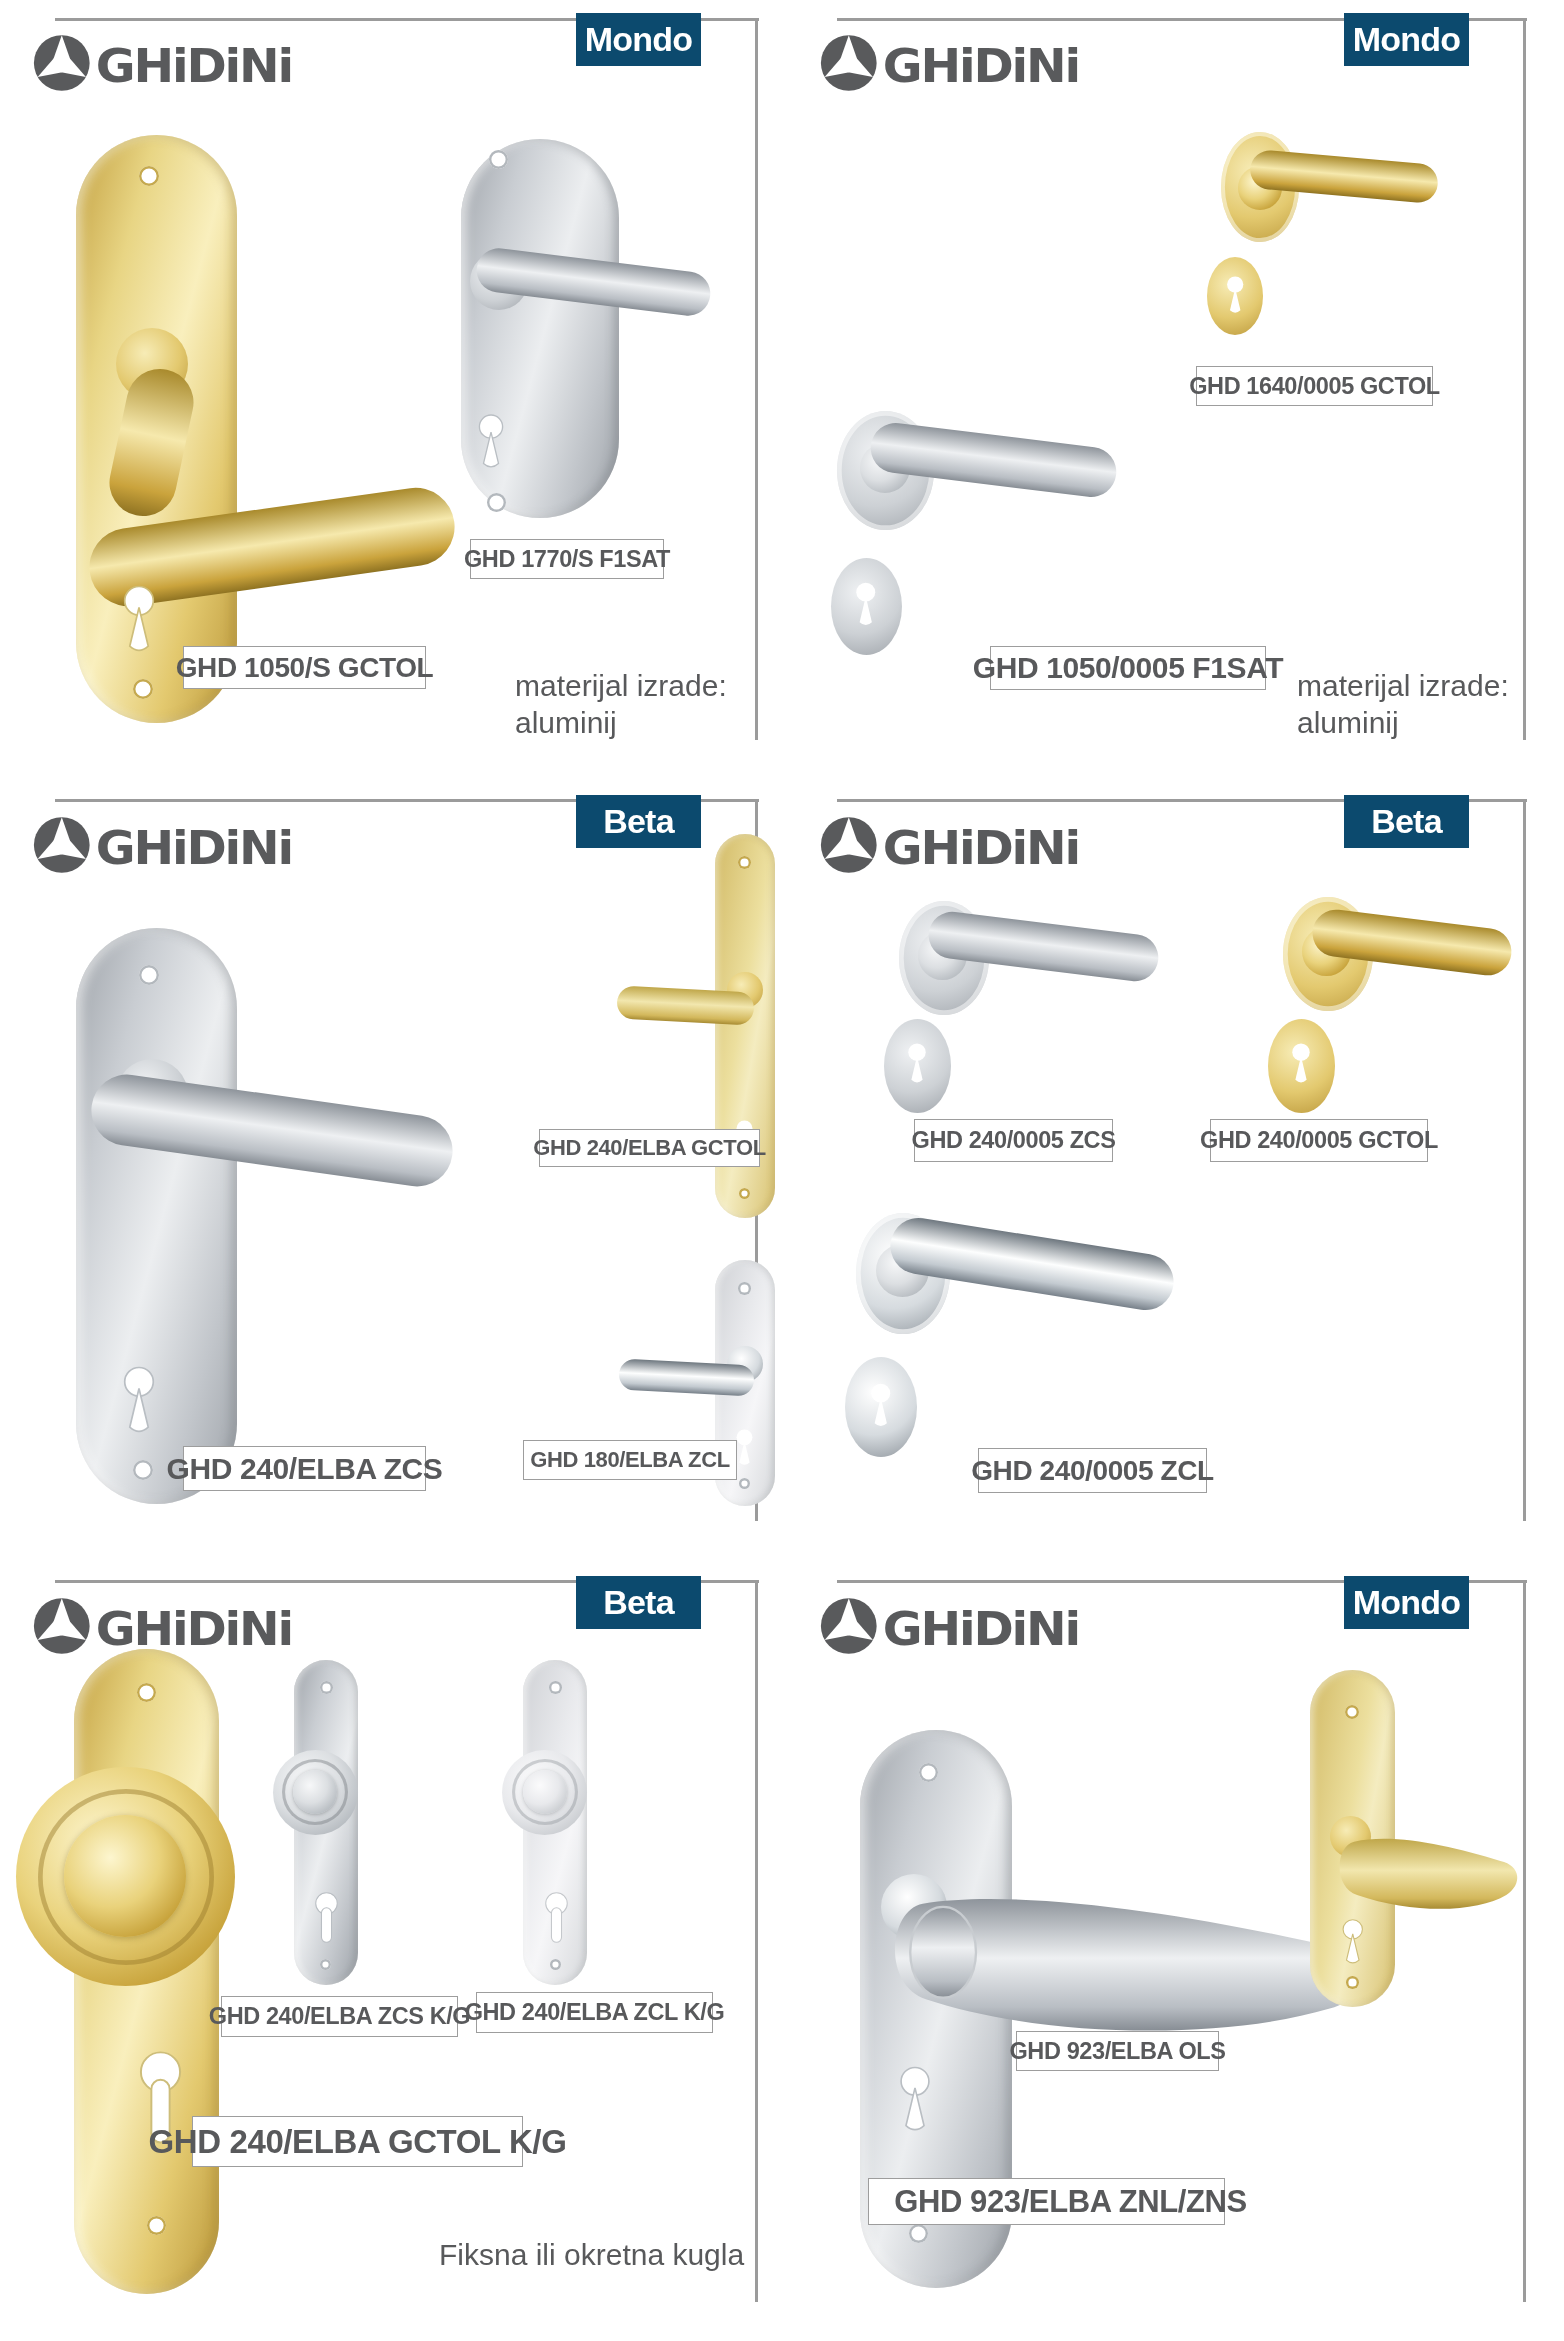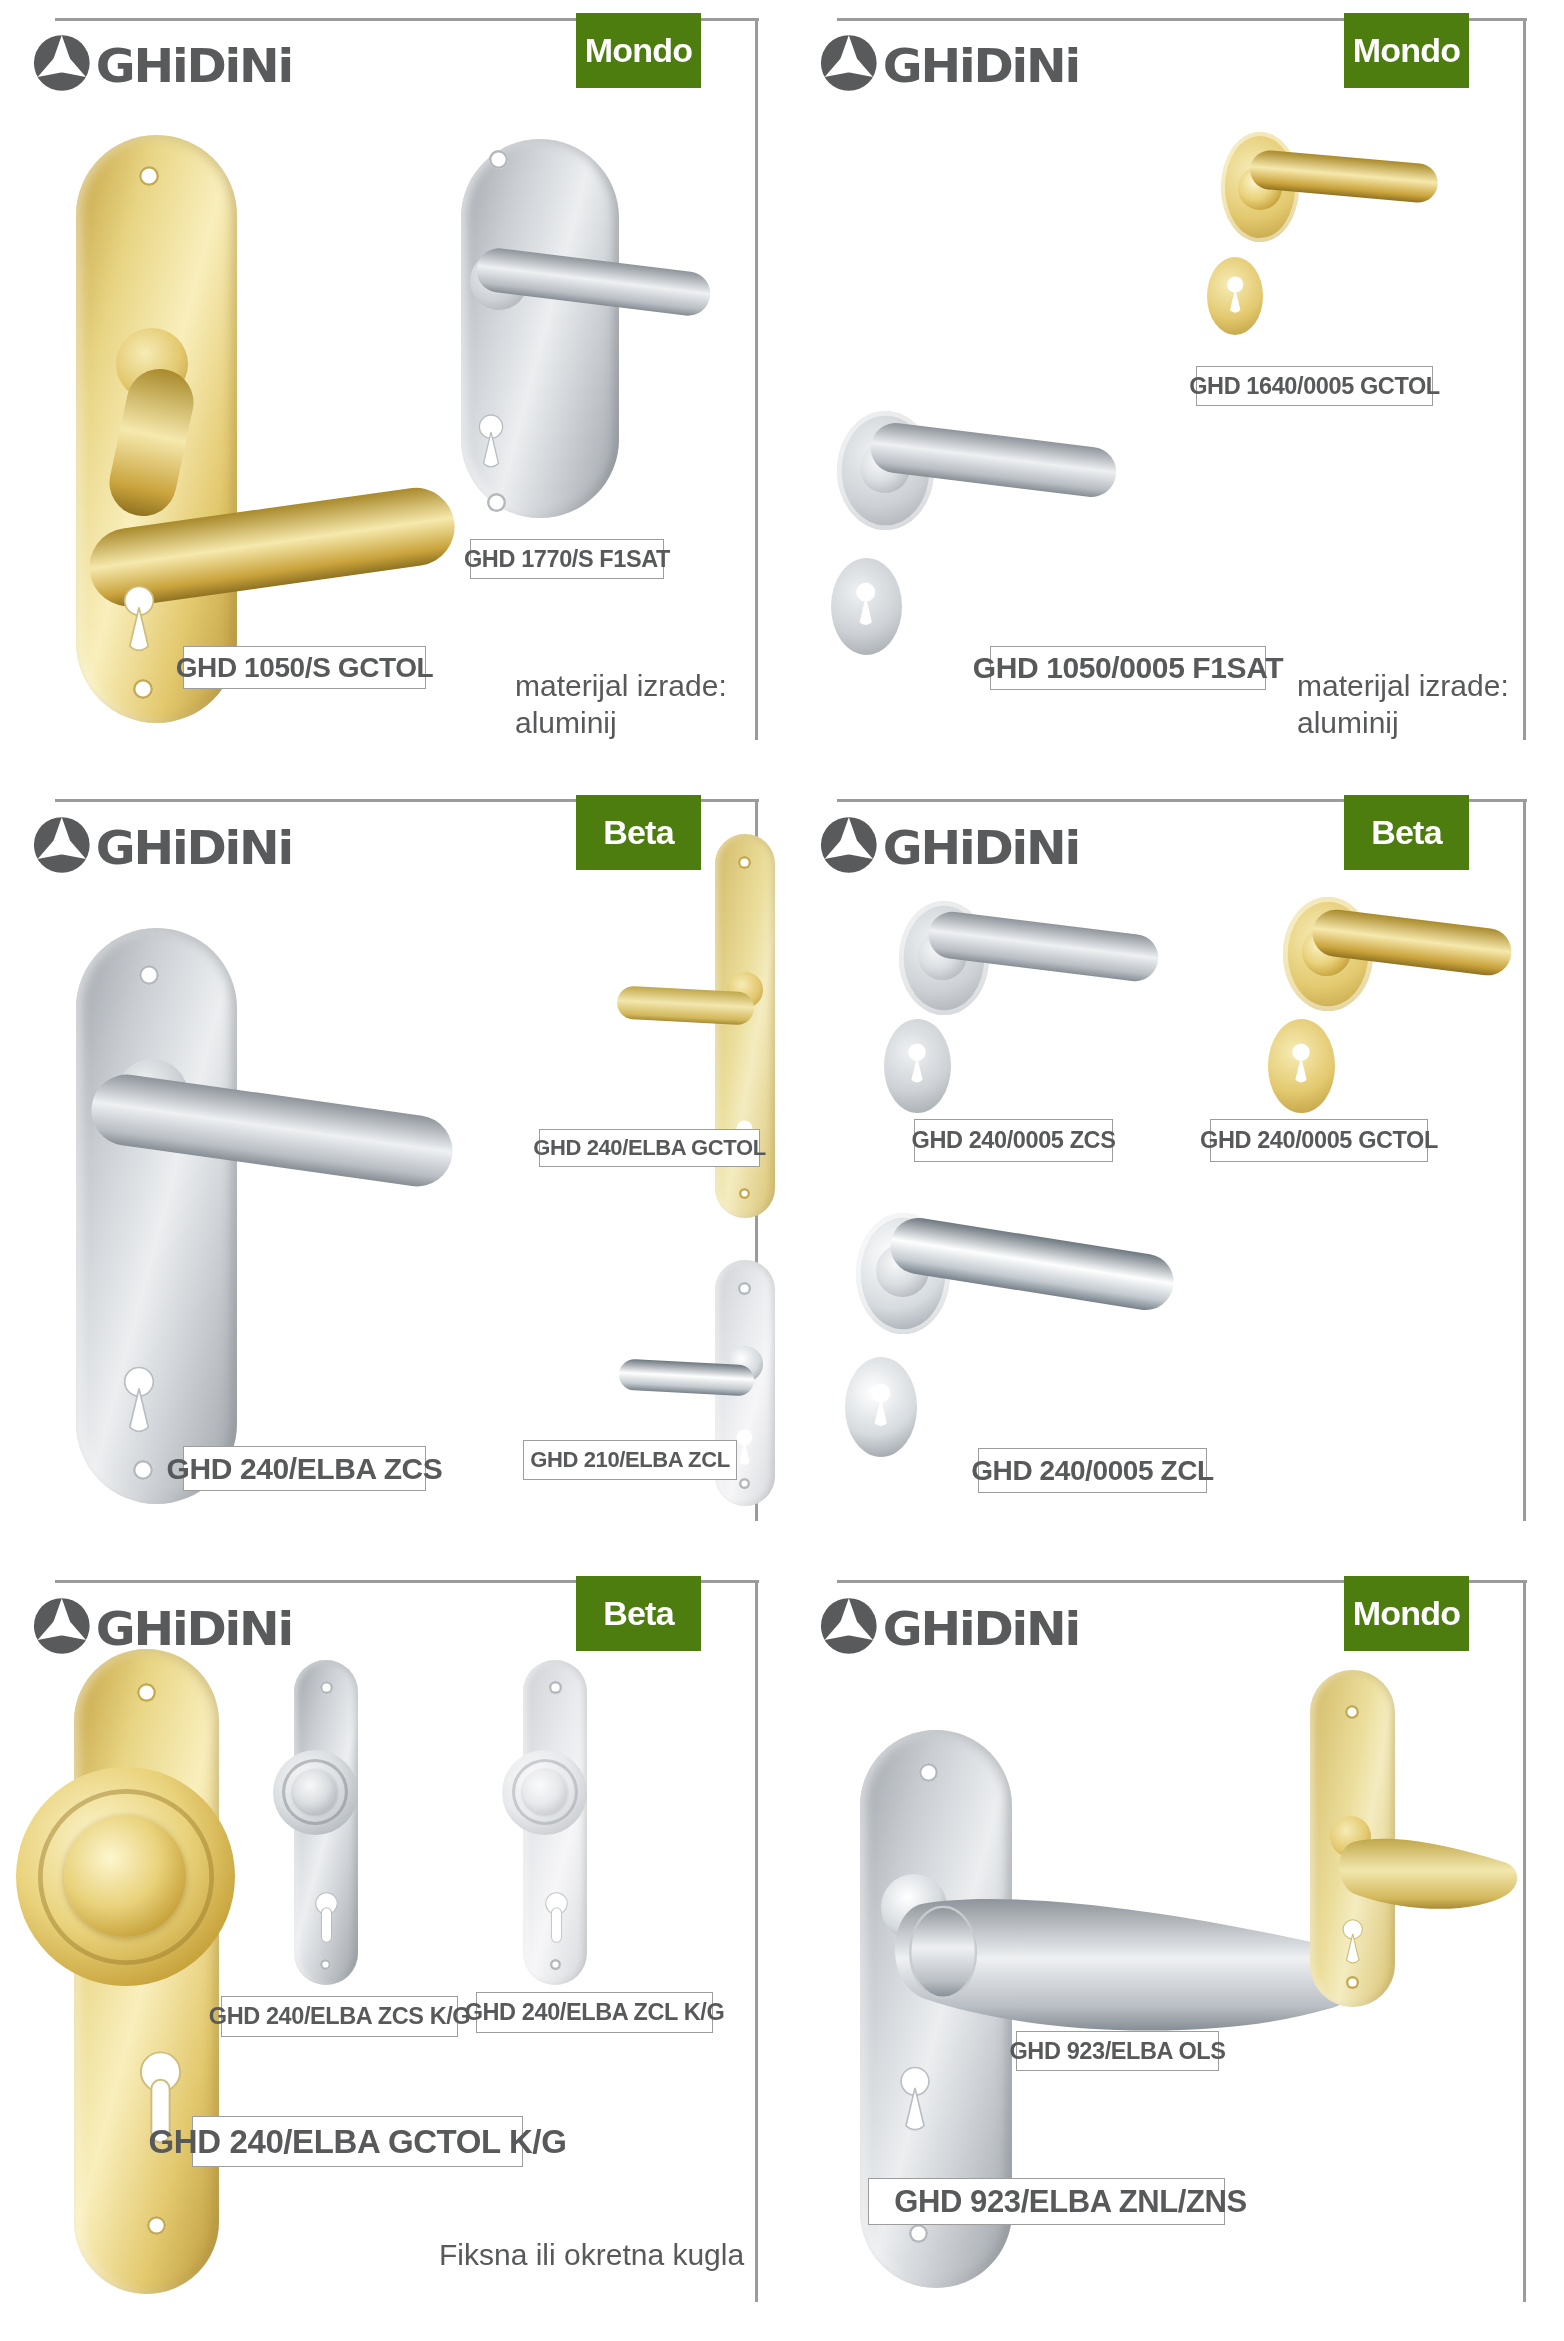--- a/index.html
+++ b/index.html
@@ -4,21 +4,21 @@
 <style>
   html,body{margin:0;padding:0;}
   body{width:1565px;height:2342px;position:relative;background:#ffffff;
        font-family:"Liberation Sans",sans-serif;overflow:hidden;}
   .abs{position:absolute;}
   
   .btop,.bright{position:absolute;background:#9b9b9b;}
   .btop{height:3.1px;}
   .bright{width:3.1px;}
   
-  .badge{position:absolute;width:125px;height:75px;background:#4d7c0f;color:#fff;
+  .badge{position:absolute;width:125px;height:53px;background:#0c4a6e;color:#fff;
          display:flex;align-items:center;justify-content:center;
          font-size:34px;font-weight:bold;letter-spacing:-0.8px;}
   
   .lbl{position:absolute;background:#fff;border:1.6px solid #9d9d9d;color:#58595b;
        font-weight:bold;display:flex;align-items:center;justify-content:center;
        white-space:nowrap;letter-spacing:-0.4px;}
   .note{position:absolute;color:#58595b;font-size:30px;line-height:1.22;}
   
   .plate{position:absolute;border-radius:783px;}
   .grip{position:absolute;border-radius:783px;}
@@ -182,21 +182,21 @@
     <div class="plate g-white" style="left:715px;top:1260px;width:60px;height:246px;box-shadow:inset -2.4px 0 6.3px rgba(120,125,130,.3), inset 2.4px 0 6.3px rgba(255,255,255,.8);"></div>
     <div class="screw ring-s" style="left:738px;top:1282px;width:12.5px;height:12.5px;"></div>
     <div class="neck r-chrome" style="left:727px;top:1346px;width:36px;height:36px;"></div>
     <div class="grip t-chrome" style="left:619px;top:1362px;width:135px;height:31px;transform:rotate(3deg);"></div>
     <svg class="abs" style="left:735px;top:1428px;" width="19" height="41" viewBox="0 0 40 88">
       <circle cx="20" cy="20" r="17" fill="#fff"></circle>
       <path d="M20 28 L9 74 Q20 84 31 74 Z" fill="#fff"></path>
     </svg>
     <div class="screw ring-s" style="left:739px;top:1478px;width:11px;height:11px;"></div>
   </div>
-  <div class="lbl" style="left:523px;top:1440px;width:212px;height:38px;font-size:22px;">GHD 210/ELBA ZCL</div>
+  <div class="lbl" style="left:523px;top:1440px;width:212px;height:38px;font-size:22px;">GHD 180/ELBA ZCL</div>
 </div>
 
 <div>
   <div class="btop" style="left:837px;top:799px;width:690px;"></div>
   <div class="bright" style="left:1523px;top:799px;height:722px;"></div>
 
   <svg class="abs" style="left:817px;top:813px;" width="270" height="64" viewBox="0 0 260 62">
     <use href="#ghidini-icon"></use>
     <text x="63" y="49" font-size="44" font-weight="bold" fill="#595a5c" font-family="DejaVu Sans, sans-serif" letter-spacing="-2" textLength="190" lengthAdjust="spacingAndGlyphs">GHiDiNi</text>
   </svg>

